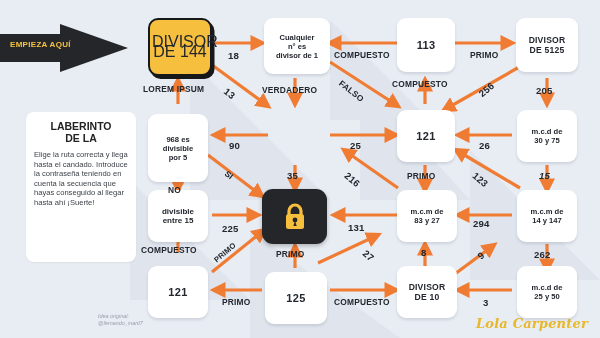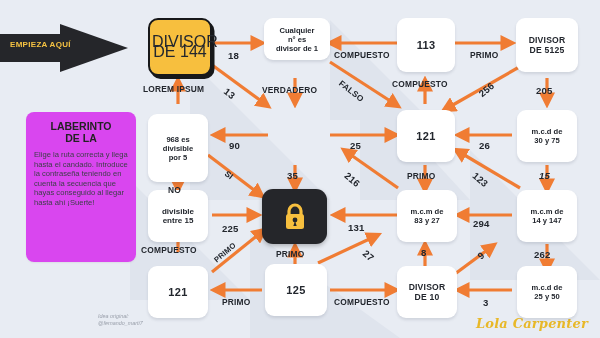--- a/index.html
+++ b/index.html
@@ -18,21 +18,21 @@
   #start-arrow { position:absolute; left:0; top:24px; width:128px; height:48px; }
   #start-arrow .label {
     position:absolute; left:10px; top:16px;
     color:#f5c242; font-size:8px; font-weight:bold; letter-spacing:.3px;
     white-space:nowrap;
   }
 
   
   #info-panel {
     position:absolute; left:26px; top:112px; width:110px; height:150px;
-    background:#d946ef; border-radius:8px; padding:8px 8px 0 8px;
+    background:#ffffff; border-radius:8px; padding:8px 8px 0 8px;
     box-shadow:0 1px 2px rgba(0,0,0,.06);
   }
   #info-panel .title {
     text-align:center; font-size:10.5px; font-weight:bold; color:#222;
     line-height:12px; margin-bottom:6px;
   }
   #info-panel .body {
     font-size:7.6px; line-height:9.6px; color:#3a3f46;
   }
   #credit {
@@ -168,21 +168,21 @@
   </div>
   <div id="signature">Lola Carpenter</div>
 
   <div class="node start" style="left:148px;top:18px;width:64px;height:58px;">
     <div class="txt cap">
       <div>DIVISOR</div>
         <div>DE 144</div>
     </div>
   </div>
 
-  <div class="node tiny" style="left:264px;top:18px;width:66px;height:42px;">
+  <div class="node tiny" style="left:264px;top:18px;width:66px;height:56px;">
     <div class="txt">
       <div>Cualquier</div>
         <div>n° es</div>
         <div>divisor de 1</div>
     </div>
   </div>
 
   <div class="node num" style="left:397px;top:18px;width:58px;height:54px;">
     <div class="txt">
       <div>113</div>
@@ -247,21 +247,21 @@
         <div>14 y 147</div>
     </div>
   </div>
 
   <div class="node num" style="left:148px;top:266px;width:60px;height:52px;">
     <div class="txt">
       <div>121</div>
     </div>
   </div>
 
-  <div class="node num" style="left:265px;top:264px;width:62px;height:52px;">
+  <div class="node num" style="left:265px;top:272px;width:62px;height:52px;">
     <div class="txt">
       <div>125</div>
     </div>
   </div>
 
   <div class="node cap" style="left:397px;top:266px;width:60px;height:52px;">
     <div class="txt">
       <div>DIVISOR</div>
         <div>DE 10</div>
     </div>

